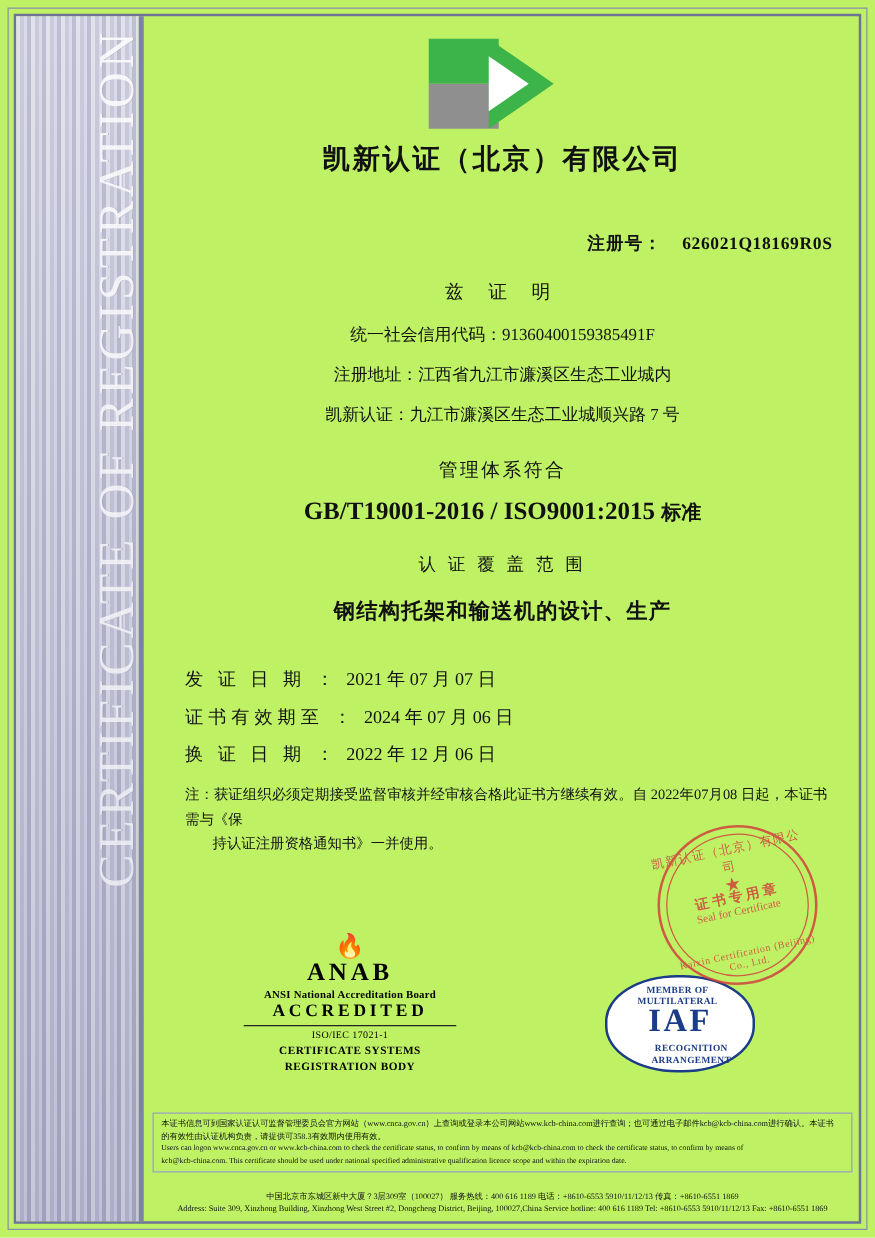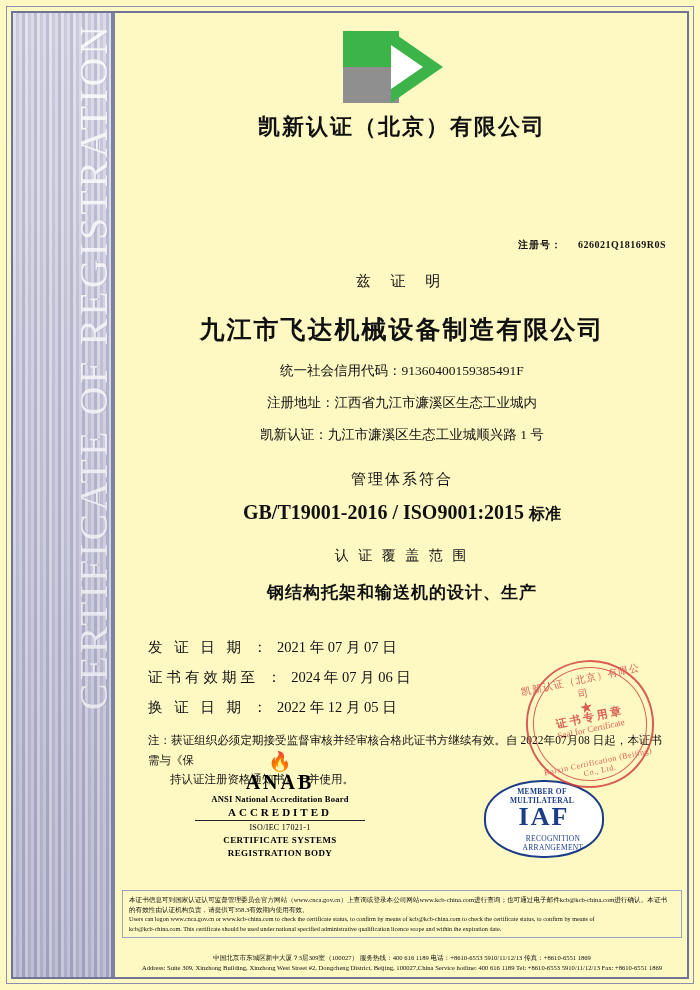--- a/index.html
+++ b/index.html
@@ -6,21 +6,21 @@
   body{
     width:700px;height:990px;
     background:#ffffff;
     font-family:"Liberation Serif", serif;
     overflow:hidden;
   }
   .cert{
     position:relative;
     width:700px;height:990px;
     box-sizing:border-box;
-    background:#fef9c3;
+    background:#bef264;
     overflow:hidden;
   }
   
   .outer-frame{
     position:absolute;left:6px;top:6px;right:6px;bottom:6px;
     border:1px solid #8b8fae;
   }
   .inner-frame{
     position:absolute;left:11px;top:11px;right:11px;bottom:11px;
     border:2px solid #6f7396;
@@ -98,22 +98,22 @@
   .cert-title{
     text-align:center;
     font-family:"Liberation Serif", serif;
     font-size:34px;font-weight:bold;color:#111;
     letter-spacing:3px;
     margin-top:8px;
   }
   .reg-no{
     text-align:right;
     padding-right:18px;
-    margin-top:96px;
-    font-size:10px;font-weight:bold;color:#111;
+    margin-top:44px;
+    font-size:14px;font-weight:bold;color:#111;
     letter-spacing:1px;
   }
   .reg-no .val{margin-left:16px;letter-spacing:0.5px;}
   .hereby{
     text-align:center;margin-top:20px;
     font-size:15px;color:#111;letter-spacing:8px;
   }
   .org-name{
     text-align:center;margin-top:22px;
     font-size:25px;font-weight:bold;color:#111;letter-spacing:2px;
@@ -209,33 +209,33 @@
     border-top:13px solid transparent;border-bottom:13px solid transparent;border-left:24px solid #ffffff;}
   .kcb-small .iso-tag{
     margin-top:4px;display:inline-block;border:1px solid #444;
     font-size:11px;font-weight:bold;padding:1px 8px;letter-spacing:.5px;
   }
   .kcb-small .cap{margin-top:4px;font-size:12.5px;}
   .anab{width:190px;text-align:center;}
   .anab .flame{font-size:19px;color:#d4301c;line-height:1;}
   .anab .name{font-size:20px;font-weight:bold;letter-spacing:3px;}
   .anab .sub{font-size:8.6px;font-weight:bold;letter-spacing:.2px;}
-  .anab .acc{font-size:11px;font-weight:bold;letter-spacing:3px;margin-top:2px;}
+  .anab .acc{font-size:14px;font-weight:bold;letter-spacing:3px;margin-top:2px;}
   .anab .rule{height:1px;background:#222;margin:2px 10px;}
   .anab .isoiec{font-size:8px;letter-spacing:.3px;}
   .anab .ms{font-size:9px;font-weight:bold;margin-top:3px;letter-spacing:.4px;}
   .iaf{width:150px;text-align:center;}
   .iaf .circ{
     position:relative;width:116px;height:74px;margin:0 auto;
     border:2px solid #1b3c86;border-radius:58px/37px;
     background:#fff;
   }
   .iaf .top{position:absolute;top:5px;left:0;right:4px;font-size:7.5px;color:#1b3c86;font-weight:bold;letter-spacing:.3px;}
   .iaf .main{position:absolute;top:20px;left:0;right:0;font-size:26px;font-weight:bold;color:#1b3c86;letter-spacing:2px;}
-  .iaf .bot{position:absolute;bottom:4px;left:18px;right:0;font-size:7.5px;color:#1b3c86;font-weight:normal;letter-spacing:.3px;}
+  .iaf .bot{position:absolute;bottom:4px;left:18px;right:0;font-size:7.5px;color:#1b3c86;font-weight:bold;letter-spacing:.3px;}
   
   .footer{
     position:absolute;left:0;right:0;bottom:38px;
     border:1px solid #9aa0c0;
     margin:0 2px;
     padding:4px 6px;
     font-size:6.6px;line-height:1.5;color:#111;
     text-align:justify;
   }
   .footer .zh{font-size:6.6px;}
@@ -270,53 +270,52 @@
     </div>
 
     <div class="company-cn">凯新认证（北京）有限公司</div>
 
     <div class="reg-no">
       <span>注册号：</span><span class="val">626021Q18169R0S</span>
     </div>
 
     <div class="hereby">兹 证 明</div>
 
-    <div class="org-name">九江市飞达机械设备制造有限公司</div>
 
     <div class="kv">
       <span class="lbl">统一社会信用代码：</span><span>91360400159385491F</span>
     </div>
 
     <div class="kv2">
       <span class="lbl">注册地址：</span><span>江西省九江市濂溪区生态工业城内</span>
     </div>
 
     <div class="kv2">
-      <span class="lbl">凯新认证：</span><span>九江市濂溪区生态工业城顺兴路 1 号</span>
+      <span class="lbl">凯新认证：</span><span>九江市濂溪区生态工业城顺兴路 7 号</span>
     </div>
 
     <div class="sys-conform">管理体系符合</div>
 
     <div class="std-line">
       <span>GB/T19001-2016 / ISO9001:2015</span>
       <span class="suffix">标准</span>
     </div>
 
     <div class="scope-label">认 证 覆 盖 范 围</div>
     <div class="scope-value">钢结构托架和输送机的设计、生产</div>
 
     <div class="dates">
       <div class="date-row">
         <span class="dlbl">发 证 日 期 ：</span><span class="dval">2021 年 07 月 07 日</span>
       </div>
       <div class="date-row">
         <span class="dlbl">证书有效期至 ：</span><span class="dval">2024 年 07 月 06 日</span>
       </div>
       <div class="date-row">
-        <span class="dlbl">换 证 日 期 ：</span><span class="dval">2022 年 12 月 05 日</span>
+        <span class="dlbl">换 证 日 期 ：</span><span class="dval">2022 年 12 月 06 日</span>
       </div>
     </div>
 
     <div class="note">
       <span>注：获证组织必须定期接受监督审核并经审核合格此证书方继续有效。自 2022年07月08 日起，本证书需与《保</span>
       <span class="indent">持认证注册资格通知书》一并使用。</span>
     </div>
 
     <div class="logos-row">
 

